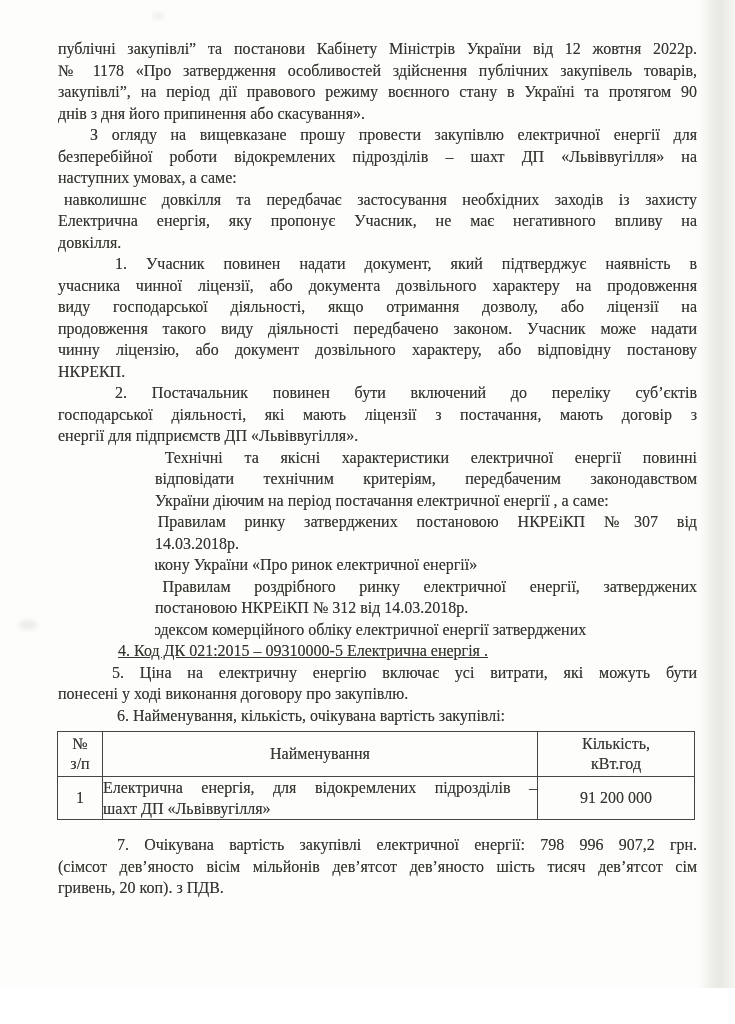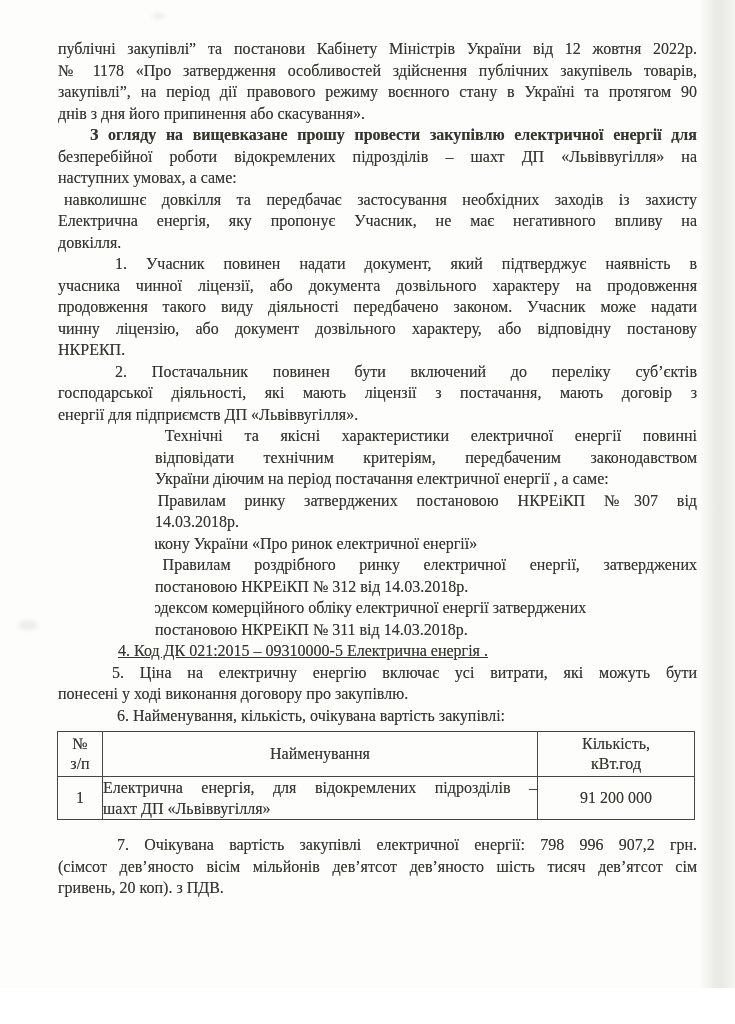--- a/index.html
+++ b/index.html
@@ -12,21 +12,21 @@
     padding:38px 38px 0 58px;font-size:16px;
   }
   .para{margin:0;}
   .line{
     line-height:21.5px;height:21.5px;overflow:hidden;
     text-align:justify;text-align-last:justify;
     text-shadow:0 0 0.5px rgba(54,53,47,0.55);
   }
   .line.last{text-align-last:left;}
   .left-all .line{text-align-last:left;}
-  .indent-32 .line:first-child{text-indent:32px;font-weight:bold;}
+  .indent-32 .line:first-child{text-indent:32px;}
   .indent-6  .line:first-child{text-indent:6px;}
   .indent-57 .line:first-child{text-indent:57px;}
   .indent-54 .line:first-child{text-indent:54px;}
   .indent-59 .line:first-child{text-indent:59px;}
   .indent-60 .line:first-child{text-indent:60px;text-decoration:underline;}
   .block-97{margin-left:97px;}
   .hang .line:first-child{text-indent:-24px;}
   .mt14{margin-top:14px;}
 
   table.proc{
@@ -75,20 +75,21 @@
 
     <div class="para indent-6">
         <div class="line">навколишнє довкілля та передбачає застосування необхідних заходів із захисту</div>
         <div class="line">Електрична енергія, яку пропонує Учасник, не має негативного впливу на</div>
         <div class="line last">довкілля.</div>
       </div>
 
     <div class="para indent-57">
         <div class="line">1. Учасник повинен надати документ, який підтверджує наявність в</div>
         <div class="line">учасника чинної ліцензії, або документа дозвільного характеру на продовження</div>
+        <div class="line">виду господарської діяльності, якщо отримання дозволу, або ліцензії на</div>
         <div class="line">продовження такого виду діяльності передбачено законом. Учасник може надати</div>
         <div class="line">чинну ліцензію, або документ дозвільного характеру, або відповідну постанову</div>
         <div class="line last">НКРЕКП.</div>
       </div>
 
     <div class="para indent-57">
         <div class="line">2. Постачальник повинен бути включений до переліку суб’єктів</div>
         <div class="line">господарської діяльності, які мають ліцензії з постачання, мають договір з</div>
         <div class="line last">енергії для підприємств ДП «Львіввугілля».</div>
       </div>
@@ -108,21 +109,20 @@
         <div class="line last">– Закону України «Про ринок електричної енергії»</div>
       </div>
 
     <div class="para block-97 hang">
         <div class="line">– Правилам роздрібного ринку електричної енергії, затверджених</div>
         <div class="line last">постановою НКРЕіКП № 312 від 14.03.2018р.</div>
       </div>
 
     <div class="para block-97 hang left-all">
         <div class="line">– Кодексом комерційного обліку електричної енергії затверджених</div>
-        <div class="line last">постановою НКРЕіКП № 311 від 14.03.2018р.</div>
       </div>
 
     <div class="para indent-60">
         <div class="line last">4. Код ДК 021:2015 – 09310000-5 Електрична енергія .</div>
       </div>
 
     <div class="para indent-54">
         <div class="line">5. Ціна на електричну енергію включає усі витрати, які можуть бути</div>
         <div class="line last">понесені у ході виконання договору про закупівлю.</div>
       </div>

